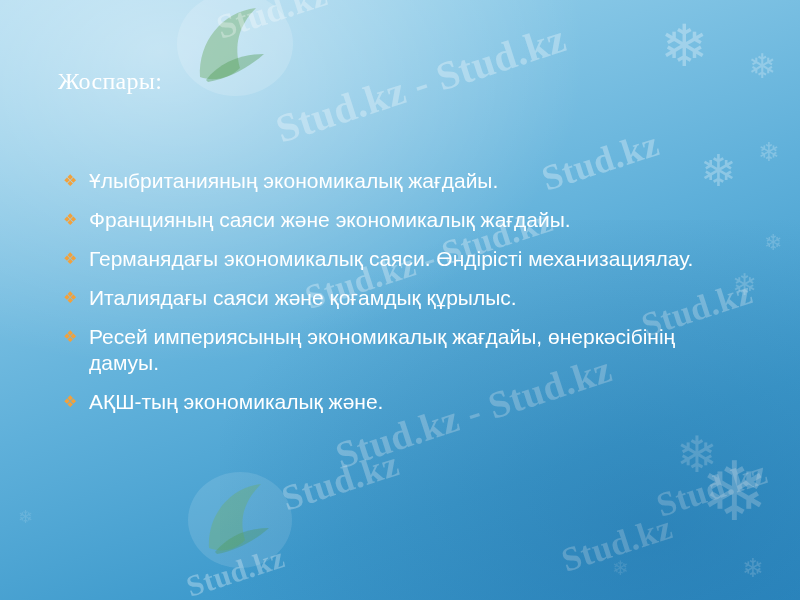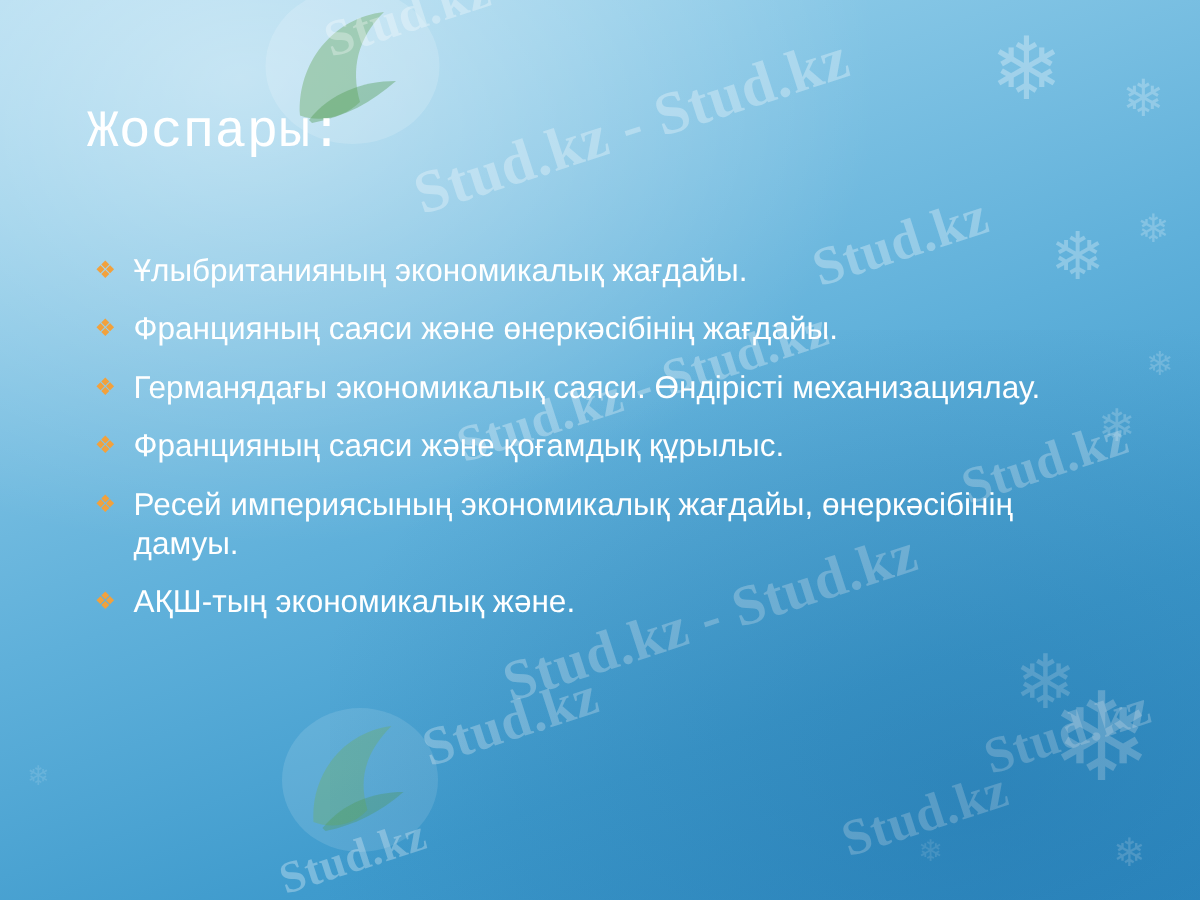--- a/index.html
+++ b/index.html
@@ -78,23 +78,23 @@
 
   .content {
     position: relative;
     z-index: 5;
     padding: 0;
   }
   #title {
     position: absolute;
     left: 58px;
     top: 68px;
-    font-size: 35px;
+    font-size: 24px;
     color: #ffffff;
-    font-family: Liberation Mono, monospace;
+    font-family: Liberation Serif, serif;
     letter-spacing: 0.3px;
   }
   #bullets {
     position: absolute;
     left: 60px;
     top: 168px;
     width: 680px;
   }
   .bullet {
     display: flex;
@@ -170,31 +170,31 @@
 
     <div id="bullets">
 
       <div class="bullet">
         <span class="bullet-marker">❖</span>
         <span class="bullet-text">Ұлыбританияның экономикалық жағдайы.</span>
       </div>
 
       <div class="bullet">
         <span class="bullet-marker">❖</span>
-        <span class="bullet-text">Францияның саяси және өнеркәсібінің жағдайы.</span>
+        <span class="bullet-text">Францияның саяси және экономикалық жағдайы.</span>
       </div>
 
       <div class="bullet">
         <span class="bullet-marker">❖</span>
         <span class="bullet-text">Германядағы экономикалық саяси. Өндірісті механизациялау.</span>
       </div>
 
       <div class="bullet">
         <span class="bullet-marker">❖</span>
-        <span class="bullet-text">Францияның саяси және қоғамдық құрылыс.</span>
+        <span class="bullet-text">Италиядағы саяси және қоғамдық құрылыс.</span>
       </div>
 
       <div class="bullet">
         <span class="bullet-marker">❖</span>
         <span class="bullet-text">Ресей империясының экономикалық жағдайы, өнеркәсібінің дамуы.</span>
       </div>
 
       <div class="bullet">
         <span class="bullet-marker">❖</span>
         <span class="bullet-text">АҚШ-тың экономикалық және.</span>

